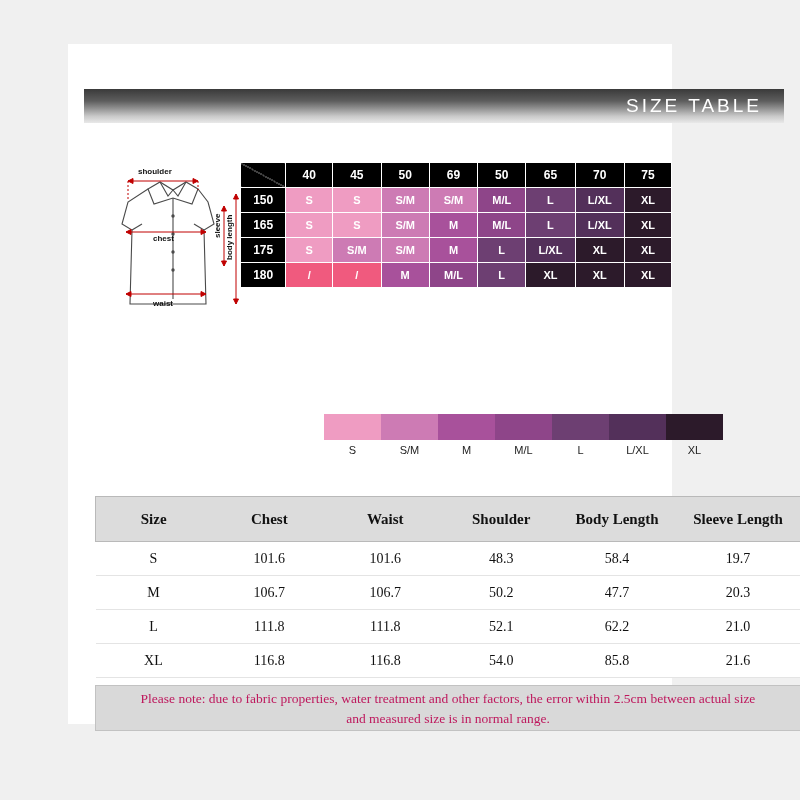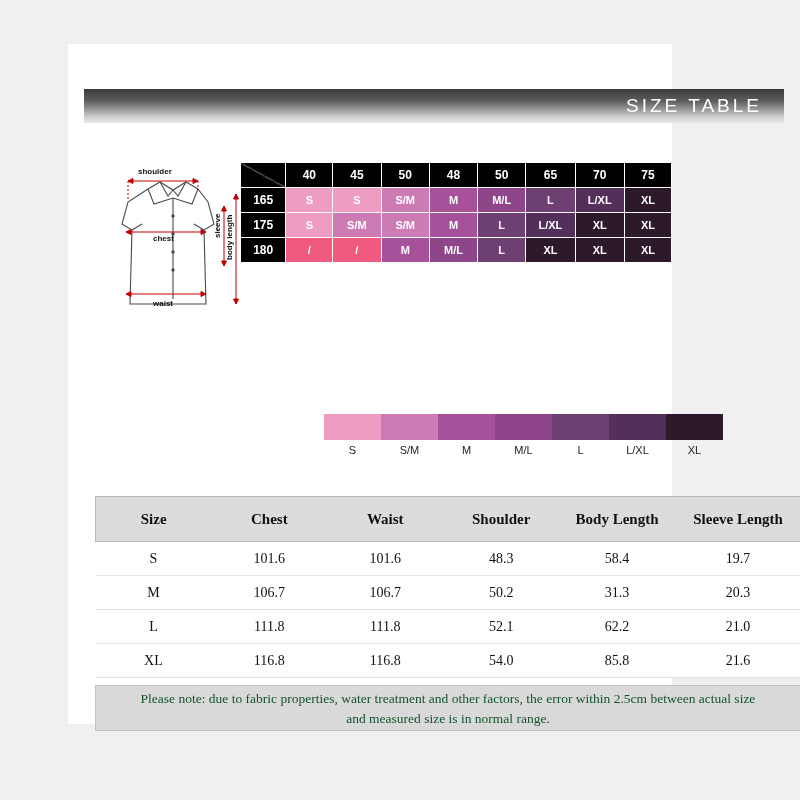--- a/index.html
+++ b/index.html
@@ -78,21 +78,21 @@
   .meas tr.row td{border-bottom:1px solid #e4e4e4;}
   .meas col.c0{width:116px}
   .meas col.c1{width:116px}
   .meas col.c2{width:116px}
   .meas col.c3{width:116px}
   .meas col.c4{width:116px}
   .meas col.c5{width:126px}
   .note{
     position:absolute;left:27px;top:641px;width:706px;height:46px;
     background:#d9d9d9;border:1px solid #c2c2c2;
-    font-family:"Liberation Serif", serif;font-size:13.5px;color:#14532d;
+    font-family:"Liberation Serif", serif;font-size:13.5px;color:#be185d;
     text-align:center;line-height:1.45;padding-top:3px;box-sizing:border-box;
   }
 </style>
 </head>
 <body>
 
 <div class="page">
 
   <div class="banner">
     <div class="banner-title">SIZE TABLE</div>
@@ -152,25 +152,36 @@
     </svg>
   </div>
 
   <table class="matrix">
     <tbody id="matrix-body">
         <tr>
           <td class="corner"></td>
           <td class="colhead">40</td>
           <td class="colhead">45</td>
           <td class="colhead">50</td>
-          <td class="colhead">48</td>
+          <td class="colhead">69</td>
           <td class="colhead">50</td>
           <td class="colhead">65</td>
           <td class="colhead">70</td>
           <td class="colhead">75</td>
+        </tr>
+        <tr>
+          <td class="rowhead">150</td>
+          <td style="background: rgb(239, 156, 194);">S</td>
+          <td style="background: rgb(239, 156, 194);">S</td>
+          <td style="background: rgb(205, 123, 180);">S/M</td>
+          <td style="background: rgb(205, 123, 180);">S/M</td>
+          <td style="background: rgb(142, 69, 137);">M/L</td>
+          <td style="background: rgb(109, 63, 114);">L</td>
+          <td style="background: rgb(83, 48, 90);">L/XL</td>
+          <td style="background: rgb(44, 26, 42);">XL</td>
         </tr>
         <tr>
           <td class="rowhead">165</td>
           <td style="background: rgb(239, 156, 194);">S</td>
           <td style="background: rgb(239, 156, 194);">S</td>
           <td style="background: rgb(205, 123, 180);">S/M</td>
           <td style="background: rgb(168, 81, 155);">M</td>
           <td style="background: rgb(142, 69, 137);">M/L</td>
           <td style="background: rgb(109, 63, 114);">L</td>
           <td style="background: rgb(83, 48, 90);">L/XL</td>
@@ -246,21 +257,21 @@
           <td>101.6</td>
           <td>48.3</td>
           <td>58.4</td>
           <td>19.7</td>
         </tr>
         <tr class="row">
           <td>M</td>
           <td>106.7</td>
           <td>106.7</td>
           <td>50.2</td>
-          <td>31.3</td>
+          <td>47.7</td>
           <td>20.3</td>
         </tr>
         <tr class="row">
           <td>L</td>
           <td>111.8</td>
           <td>111.8</td>
           <td>52.1</td>
           <td>62.2</td>
           <td>21.0</td>
         </tr>

